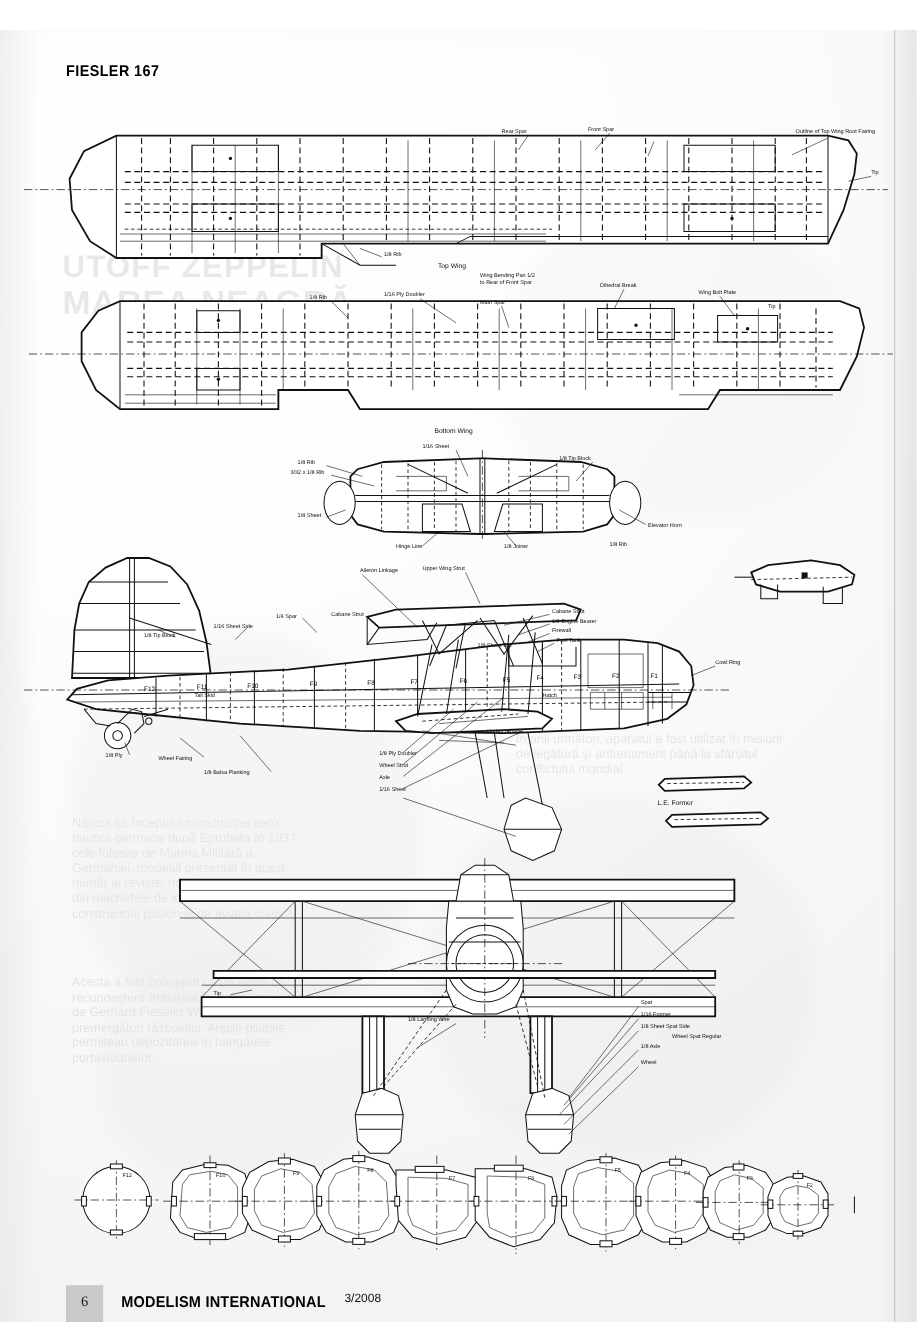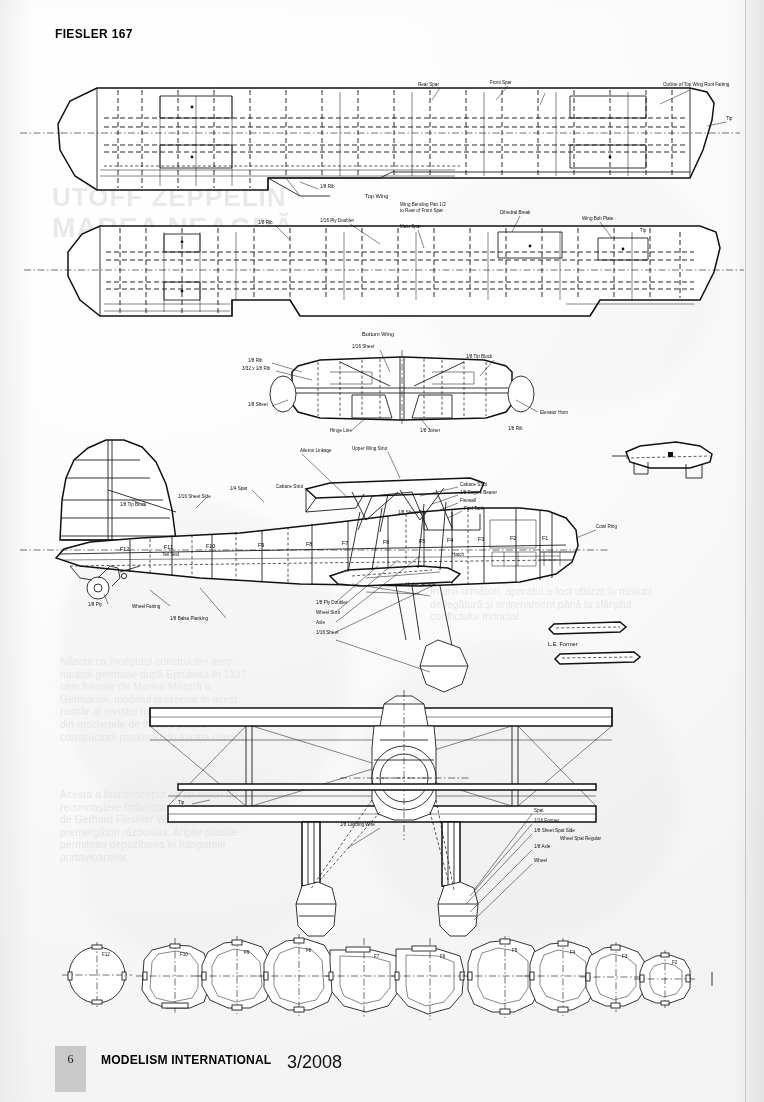--- a/index.html
+++ b/index.html
@@ -9,20 +9,21 @@
     font-family:"Liberation Sans", sans-serif;
     overflow:hidden;
     position:relative;
   }
   
   #page{
     position:absolute;inset:0;
     background:
       radial-gradient(130% 90% at 18% 12%, #ffffff 0%, #fcfcfc 45%, #f3f3f3 100%);
     overflow:hidden;
+    margin-top:25px;
   }
   .paper-tone{
     position:absolute;inset:0;
     background:
       linear-gradient(to right, rgba(228,228,228,.55) 0px, rgba(255,255,255,0) 34px),
       linear-gradient(to left,  rgba(222,222,222,.75) 0px, rgba(255,255,255,0) 30px),
       linear-gradient(to bottom, rgba(250,250,250,.5) 0px, rgba(255,255,255,0) 20px);
     pointer-events:none;
   }
   .edge-line{
@@ -80,21 +81,21 @@
     font-family:"Liberation Serif", serif;
   }
   #foot-title{
     position:absolute;left:46px;top:6px;
     font-size:13px;font-weight:bold;letter-spacing:.2px;
     color:#000;white-space:nowrap;
     transform:scaleX(.93);transform-origin:left center;
   }
   #foot-issue{
     position:absolute;left:232px;top:6px;
-    font-size:18px;color:#111;
+    font-size:10px;color:#111;
   }
   
   #plan{position:absolute;left:0;top:0;width:764px;height:1102px;}
   #plan text{font-family:"Liberation Sans", sans-serif;}
   .lbl{font-size:4.6px;fill:#111;}
   .lbl-m{font-size:5.6px;fill:#0d0d0d;}
   .fnum{font-size:5.4px;fill:#000;}
   .ln{stroke:#111;fill:none;stroke-width:.85;}
   .ln-t{stroke:#222;fill:none;stroke-width:.55;}
   .ln-h{stroke:#111;fill:none;stroke-width:1.5;}

